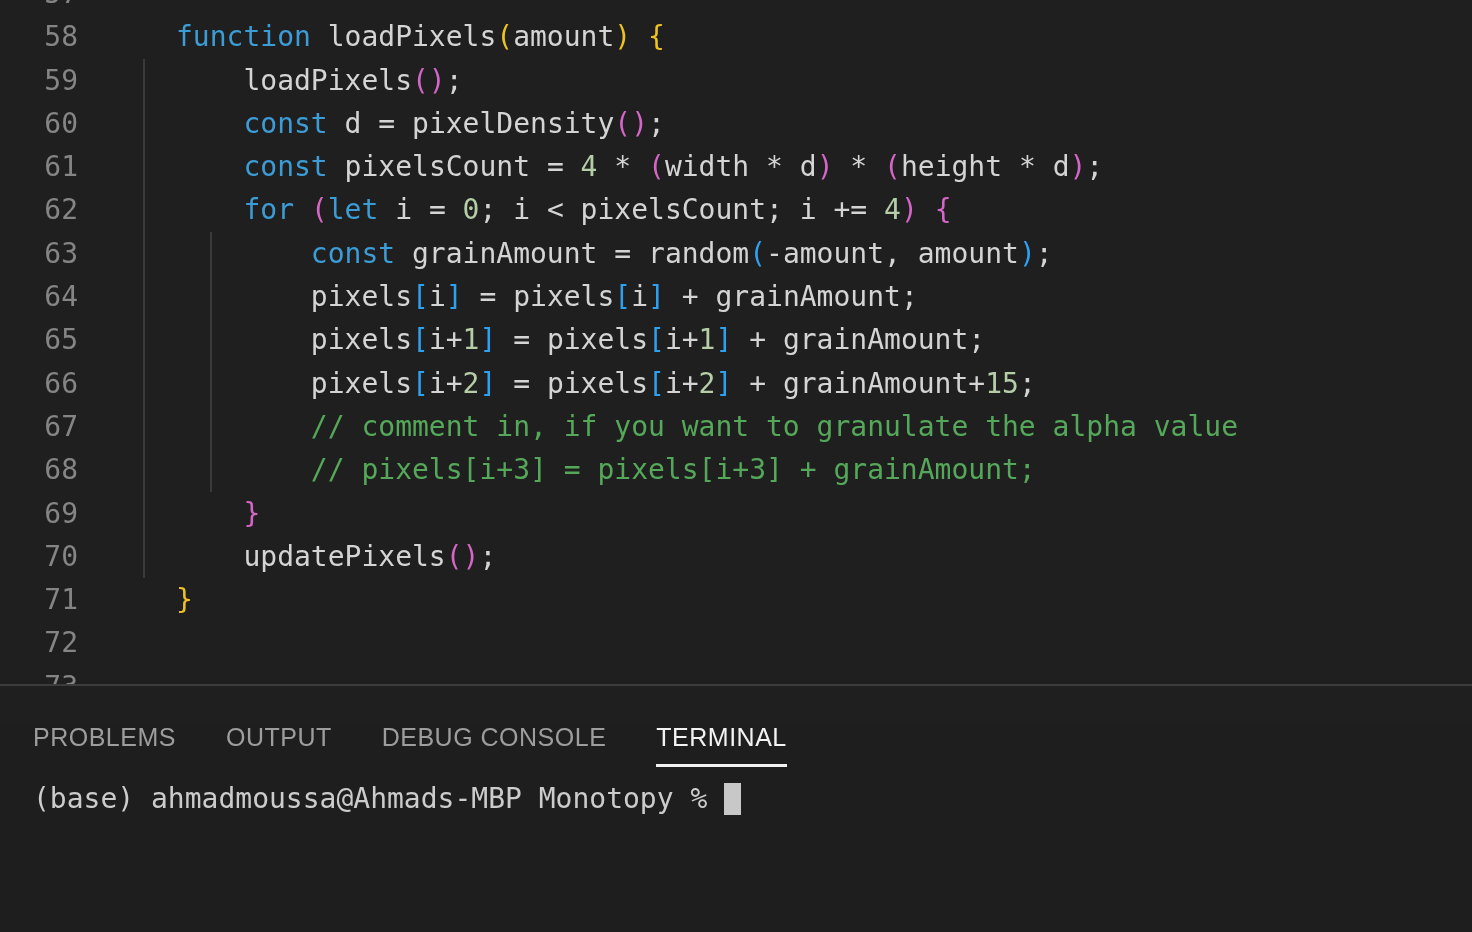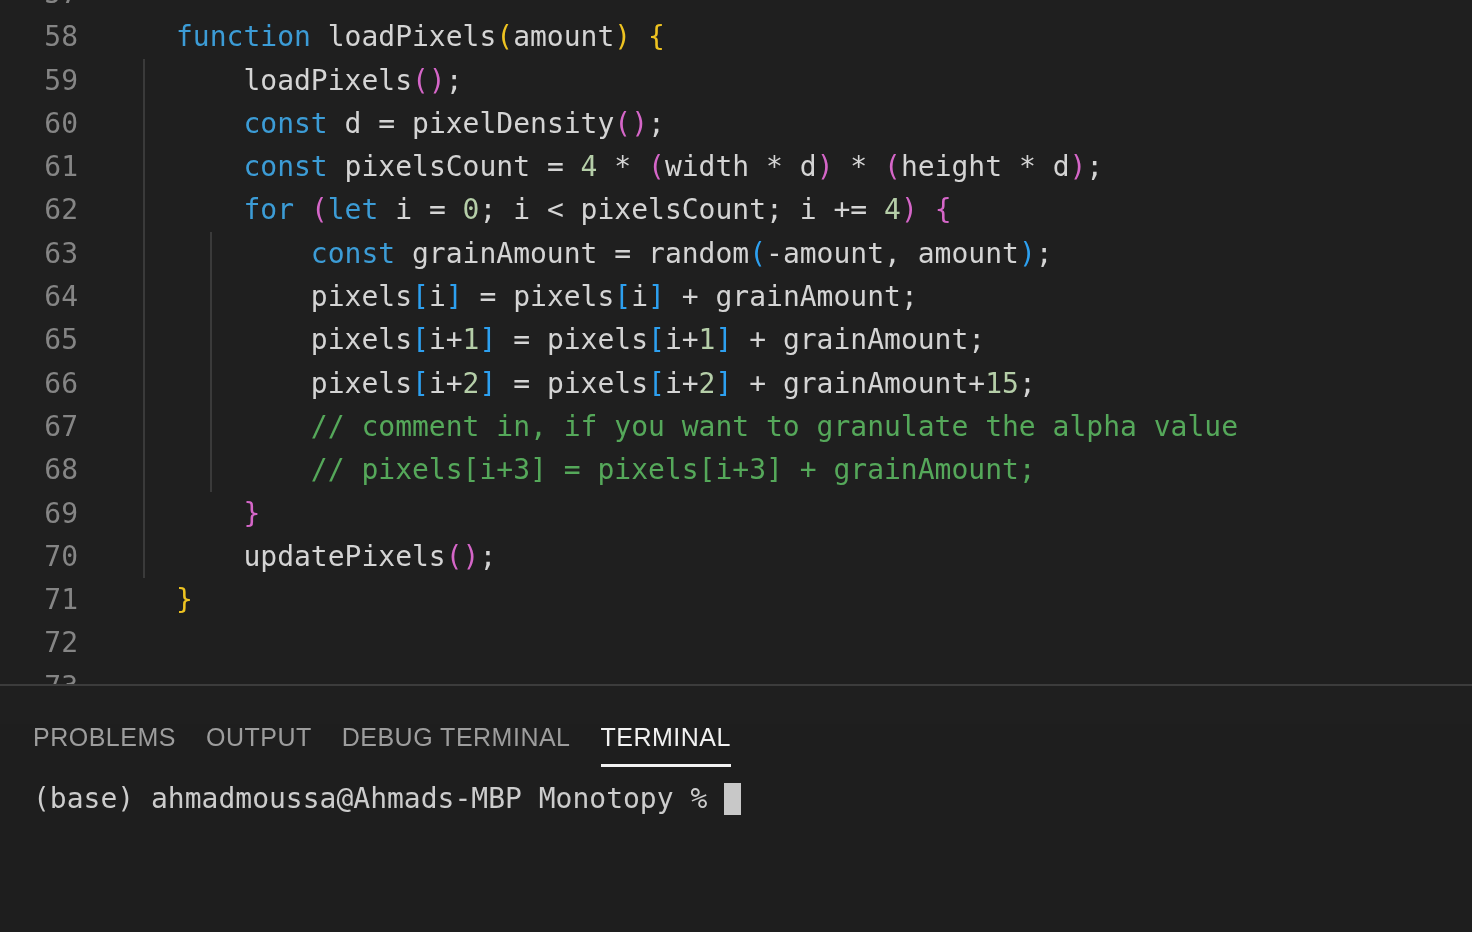--- a/index.html
+++ b/index.html
@@ -62,21 +62,21 @@
     height: 2px;
     background: var(--divider, #3c3c3c);
   }
   .panel {
     width: 1472px;
     height: 246px;
     background: var(--panelBg, #1e1e1e);
   }
   .panel-tabs {
     display: flex;
-    gap: 30px;
+    gap: 50px;
     padding-left: 33px;
     margin-top: 38px;
     font-family: "Liberation Sans", sans-serif;
     font-size: 25px;
     letter-spacing: 0.5px;
   }
   .tab {
     line-height: 26px;
     padding-bottom: 14px;
     border-bottom: 3px solid transparent;
@@ -133,21 +133,21 @@
       <div class="line"><div class="gutter">73</div><div class="content"></div></div>
     </div>
 </div>
 
 <div class="panel-divider"></div>
 
 <div class="panel">
   <div class="panel-tabs">
     <div class="tab">PROBLEMS</div>
     <div class="tab">OUTPUT</div>
-    <div class="tab">DEBUG TERMINAL</div>
+    <div class="tab">DEBUG CONSOLE</div>
     <div class="tab active">TERMINAL</div>
   </div>
   <div class="terminal">
     <div class="prompt-line">
       <span>(base) ahmadmoussa@Ahmads-MBP Monotopy %</span>
       <span class="cursor-block"></span>
     </div>
   </div>
 </div>
 

